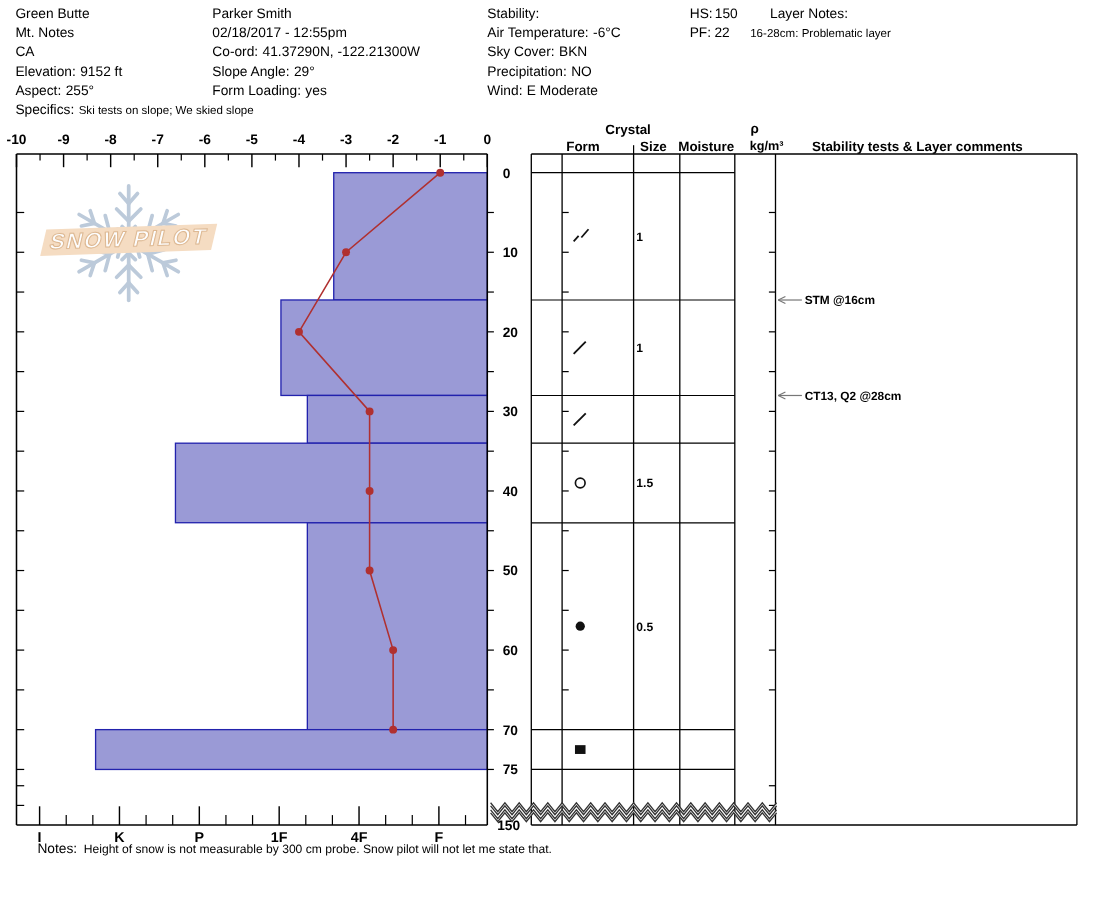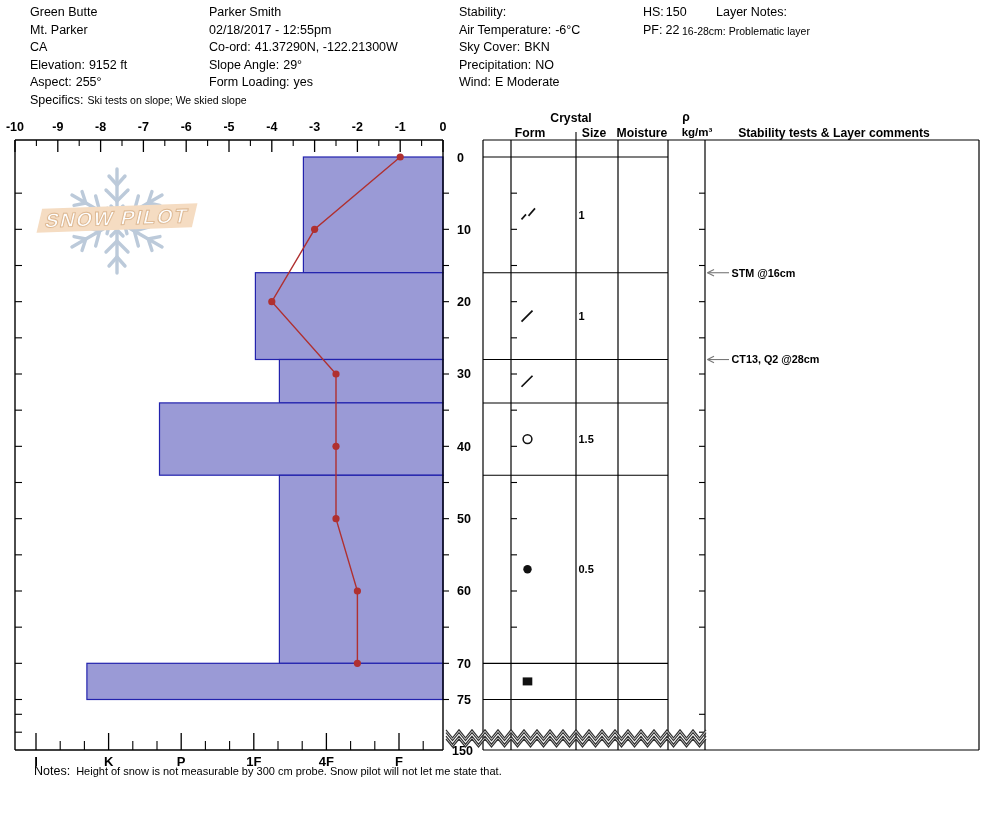--- a/index.html
+++ b/index.html
@@ -1,19 +1,19 @@
 <!DOCTYPE html>
 <html><head>
 <meta charset="utf-8">
 <style>
   html,body{margin:0;padding:0;background:#fff;}
   .sheet{position:relative;width:994px;height:840px;background:#ffffff;
          font-family:"Liberation Sans",sans-serif;color:#000;overflow:hidden;}
   .hdr{position:absolute;top:4px;font-size:12.5px;line-height:17.5px;white-space:nowrap;}
-  .hline{height:17.5px;margin-left:16px;}
+  .hline{height:17.5px;}
   .lab{font-weight:400;}
   .val{margin-left:4px;}
   .small{font-size:10.5px;}
   #logo{position:absolute;left:40px;top:158px;width:170px;height:125px;}
   #flake{position:absolute;left:18px;top:4px;}
   #banner{position:absolute;left:0px;top:48px;width:154px;height:24px;background:#f5dcc2;
           transform:skewX(-15deg) rotate(-2deg);text-align:center;line-height:24px;
           font-size:20px;font-weight:800;letter-spacing:1.5px;color:#fdfdfd;
           -webkit-text-stroke:0.9px #ddb892;text-shadow:0 0 1px #ddb892;}
   #chart-svg{position:absolute;left:0;top:0;}
@@ -21,21 +21,21 @@
   #footer{position:absolute;left:14px;top:764px;white-space:nowrap;font-size:12.5px;padding-left:20px;}
   #footer .val{font-size:11px;margin-left:6px;}
 </style>
 </head>
 <body>
 
 <div class="sheet">
 
   <div class="hdr" style="left:14px">
     <div class="hline">Green Butte</div>
-    <div class="hline">Mt. Parker</div>
+    <div class="hline">Mt. Notes</div>
     <div class="hline">CA</div>
     <div class="hline"><span class="lab">Elevation:</span><span class="val">9152 ft</span></div>
     <div class="hline"><span class="lab">Aspect:</span><span class="val">255°</span></div>
     <div class="hline"><span class="lab">Specifics:</span><span class="val small">Ski tests on slope; We skied slope</span></div>
   </div>
 
   <div class="hdr" style="left:193px">
     <div class="hline">Parker Smith</div>
     <div class="hline">02/18/2017 - 12:55pm</div>
     <div class="hline"><span class="lab">Co-ord:</span><span class="val">41.37290N, -122.21300W</span></div>

